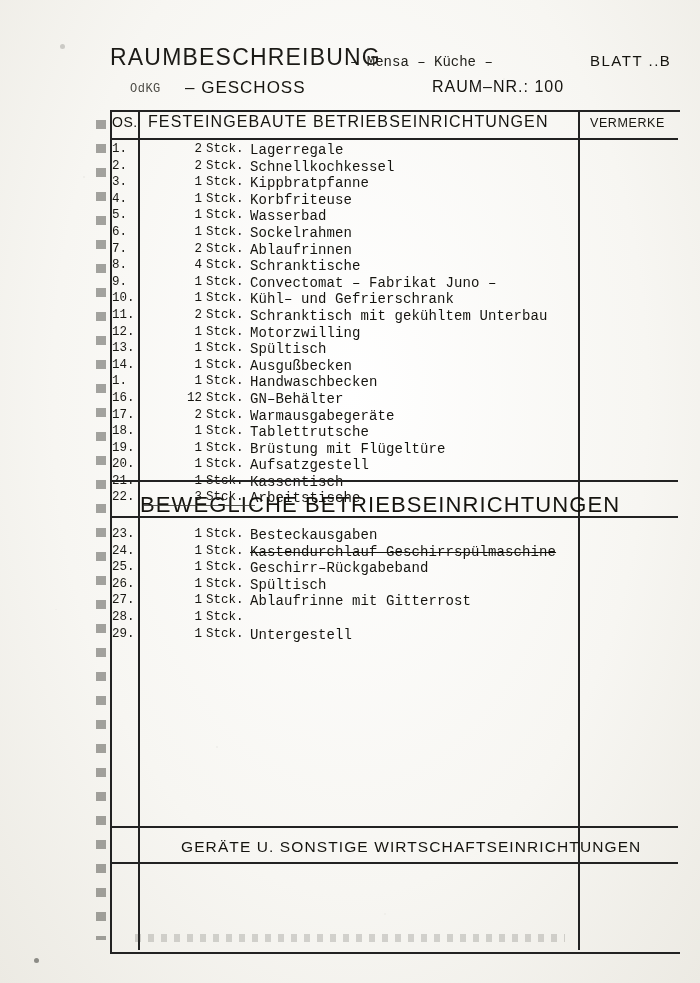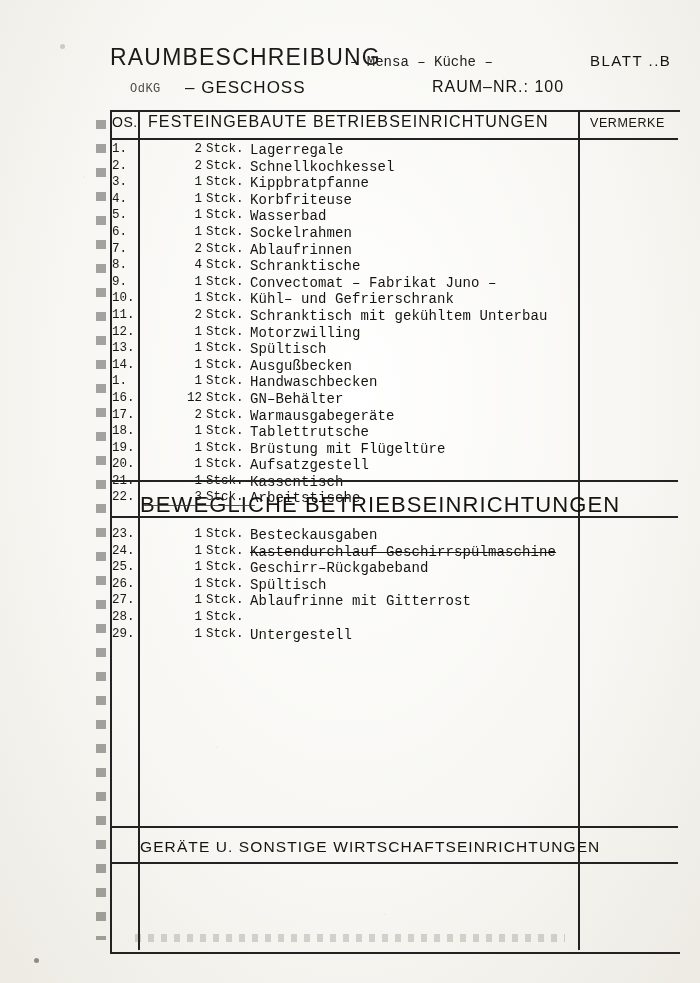--- a/index.html
+++ b/index.html
@@ -469,20 +469,20 @@
       </div>
       <div class="row">
         <span class="num">29.</span>
         <span class="qty">1</span>
         <span class="unit">Stck.</span>
         <span class="desc">Untergestell</span>
       </div>
     </div>
 
   <div class="rule" style="top:826px;"></div>
-  <div class="section-head" style="top:838px; font-size:15.5px;">GERÄTE  U. SONSTIGE  WIRTSCHAFTSEINRICHTUNGEN</div>
+  <div class="section-head" style="top:838px; font-size:15.5px;padding-left:41px;">GERÄTE  U. SONSTIGE  WIRTSCHAFTSEINRICHTUNGEN</div>
   <div class="rule" style="top:862px;"></div>
 
   <div class="smudge"></div>
   <div class="edge-marks"></div>
   <div class="corner-dot" style="left:34px; top:958px;"></div>
   <div class="corner-dot" style="left:60px; top:44px; opacity:.4;"></div>
 </div>
 
 </body></html>

